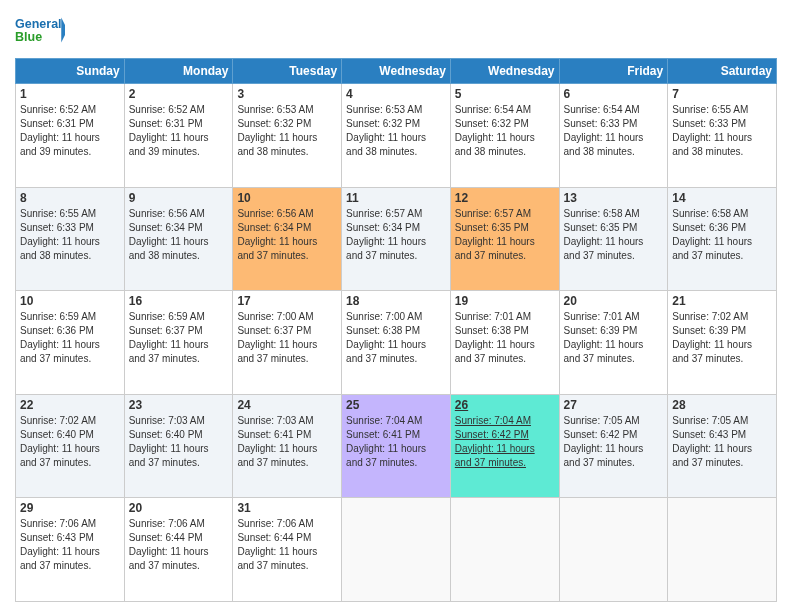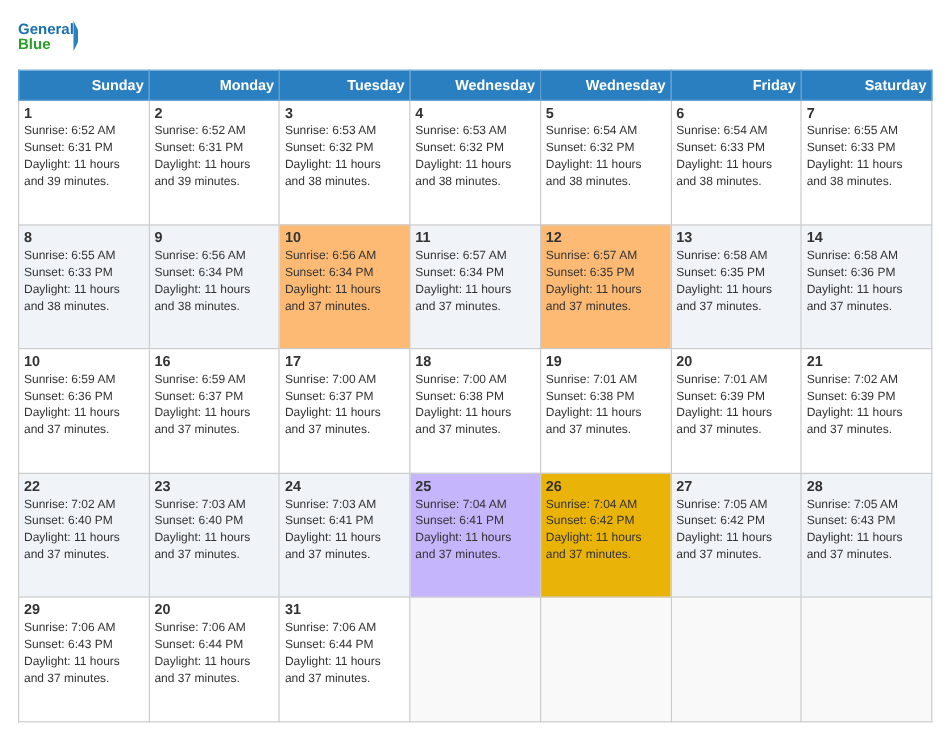--- a/index.html
+++ b/index.html
@@ -142,21 +142,21 @@
           <td><span class="day-num">18</span><span class="day-info">Sunrise: 7:00 AM<br>Sunset: 6:38 PM<br>Daylight: 11 hours<br>and 37 minutes.</span></td>
           <td><span class="day-num">19</span><span class="day-info">Sunrise: 7:01 AM<br>Sunset: 6:38 PM<br>Daylight: 11 hours<br>and 37 minutes.</span></td>
           <td><span class="day-num">20</span><span class="day-info">Sunrise: 7:01 AM<br>Sunset: 6:39 PM<br>Daylight: 11 hours<br>and 37 minutes.</span></td>
           <td><span class="day-num">21</span><span class="day-info">Sunrise: 7:02 AM<br>Sunset: 6:39 PM<br>Daylight: 11 hours<br>and 37 minutes.</span></td>
         </tr>
         <tr>
           <td style="background: rgb(240, 244, 248);"><span class="day-num">22</span><span class="day-info">Sunrise: 7:02 AM<br>Sunset: 6:40 PM<br>Daylight: 11 hours<br>and 37 minutes.</span></td>
           <td style="background: rgb(240, 244, 248);"><span class="day-num">23</span><span class="day-info">Sunrise: 7:03 AM<br>Sunset: 6:40 PM<br>Daylight: 11 hours<br>and 37 minutes.</span></td>
           <td style="background: rgb(240, 244, 248);"><span class="day-num">24</span><span class="day-info">Sunrise: 7:03 AM<br>Sunset: 6:41 PM<br>Daylight: 11 hours<br>and 37 minutes.</span></td>
           <td style="background: #c4b5fd;"><span class="day-num">25</span><span class="day-info">Sunrise: 7:04 AM<br>Sunset: 6:41 PM<br>Daylight: 11 hours<br>and 37 minutes.</span></td>
-          <td style="background: #eab308;"><span class="day-num">26</span><span class="day-info">Sunrise: 7:04 AM<br>Sunset: 6:42 PM<br>Daylight: 11 hours<br>and 37 minutes.</span></td>
+          <td style="background: #5eead4; text-decoration: underline;"><span class="day-num">26</span><span class="day-info">Sunrise: 7:04 AM<br>Sunset: 6:42 PM<br>Daylight: 11 hours<br>and 37 minutes.</span></td>
           <td style="background: rgb(240, 244, 248);"><span class="day-num">27</span><span class="day-info">Sunrise: 7:05 AM<br>Sunset: 6:42 PM<br>Daylight: 11 hours<br>and 37 minutes.</span></td>
           <td style="background: rgb(240, 244, 248);"><span class="day-num">28</span><span class="day-info">Sunrise: 7:05 AM<br>Sunset: 6:43 PM<br>Daylight: 11 hours<br>and 37 minutes.</span></td>
         </tr>
         <tr class="last-row">
           <td><span class="day-num">29</span><span class="day-info">Sunrise: 7:06 AM<br>Sunset: 6:43 PM<br>Daylight: 11 hours<br>and 37 minutes.</span></td>
           <td><span class="day-num">20</span><span class="day-info">Sunrise: 7:06 AM<br>Sunset: 6:44 PM<br>Daylight: 11 hours<br>and 37 minutes.</span></td>
           <td><span class="day-num">31</span><span class="day-info">Sunrise: 7:06 AM<br>Sunset: 6:44 PM<br>Daylight: 11 hours<br>and 37 minutes.</span></td>
           <td class="empty-cell"></td>
           <td class="empty-cell"></td>
           <td class="empty-cell"></td>

